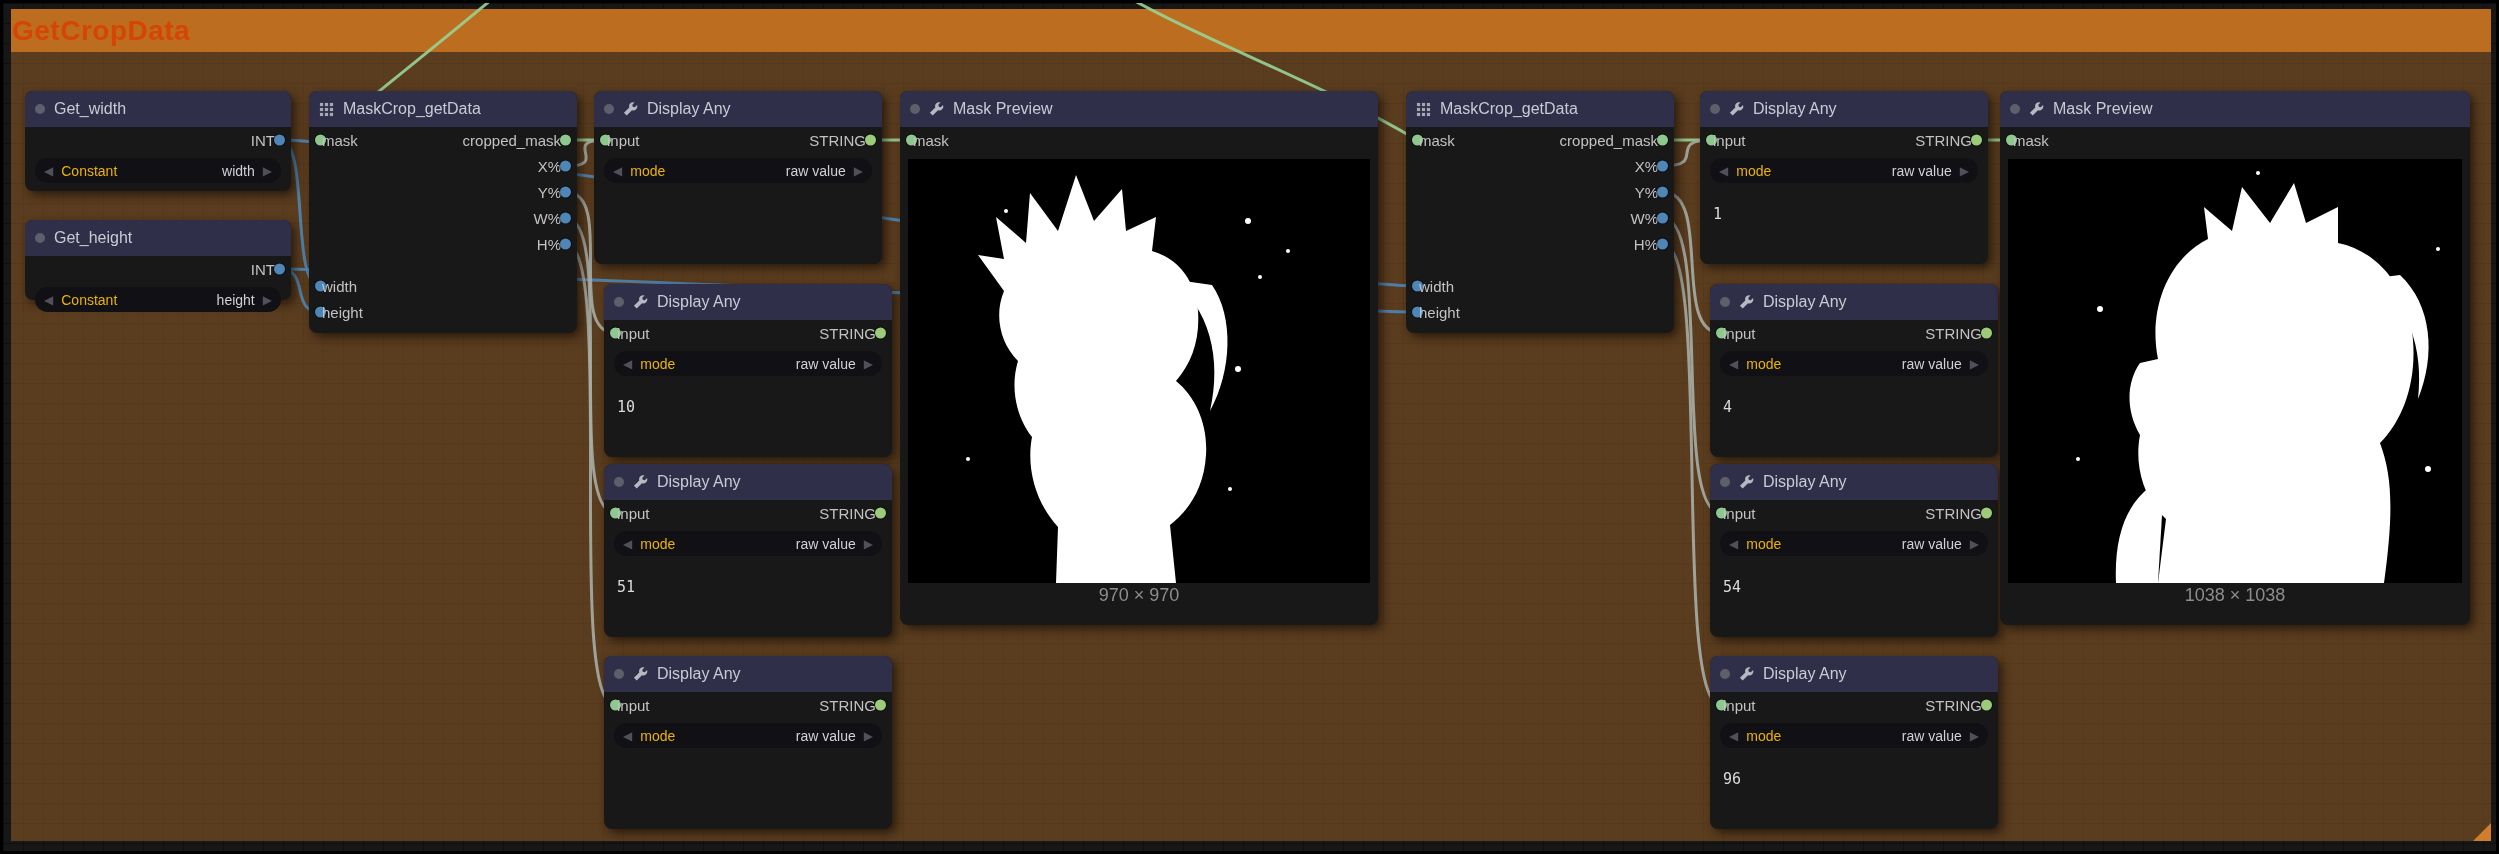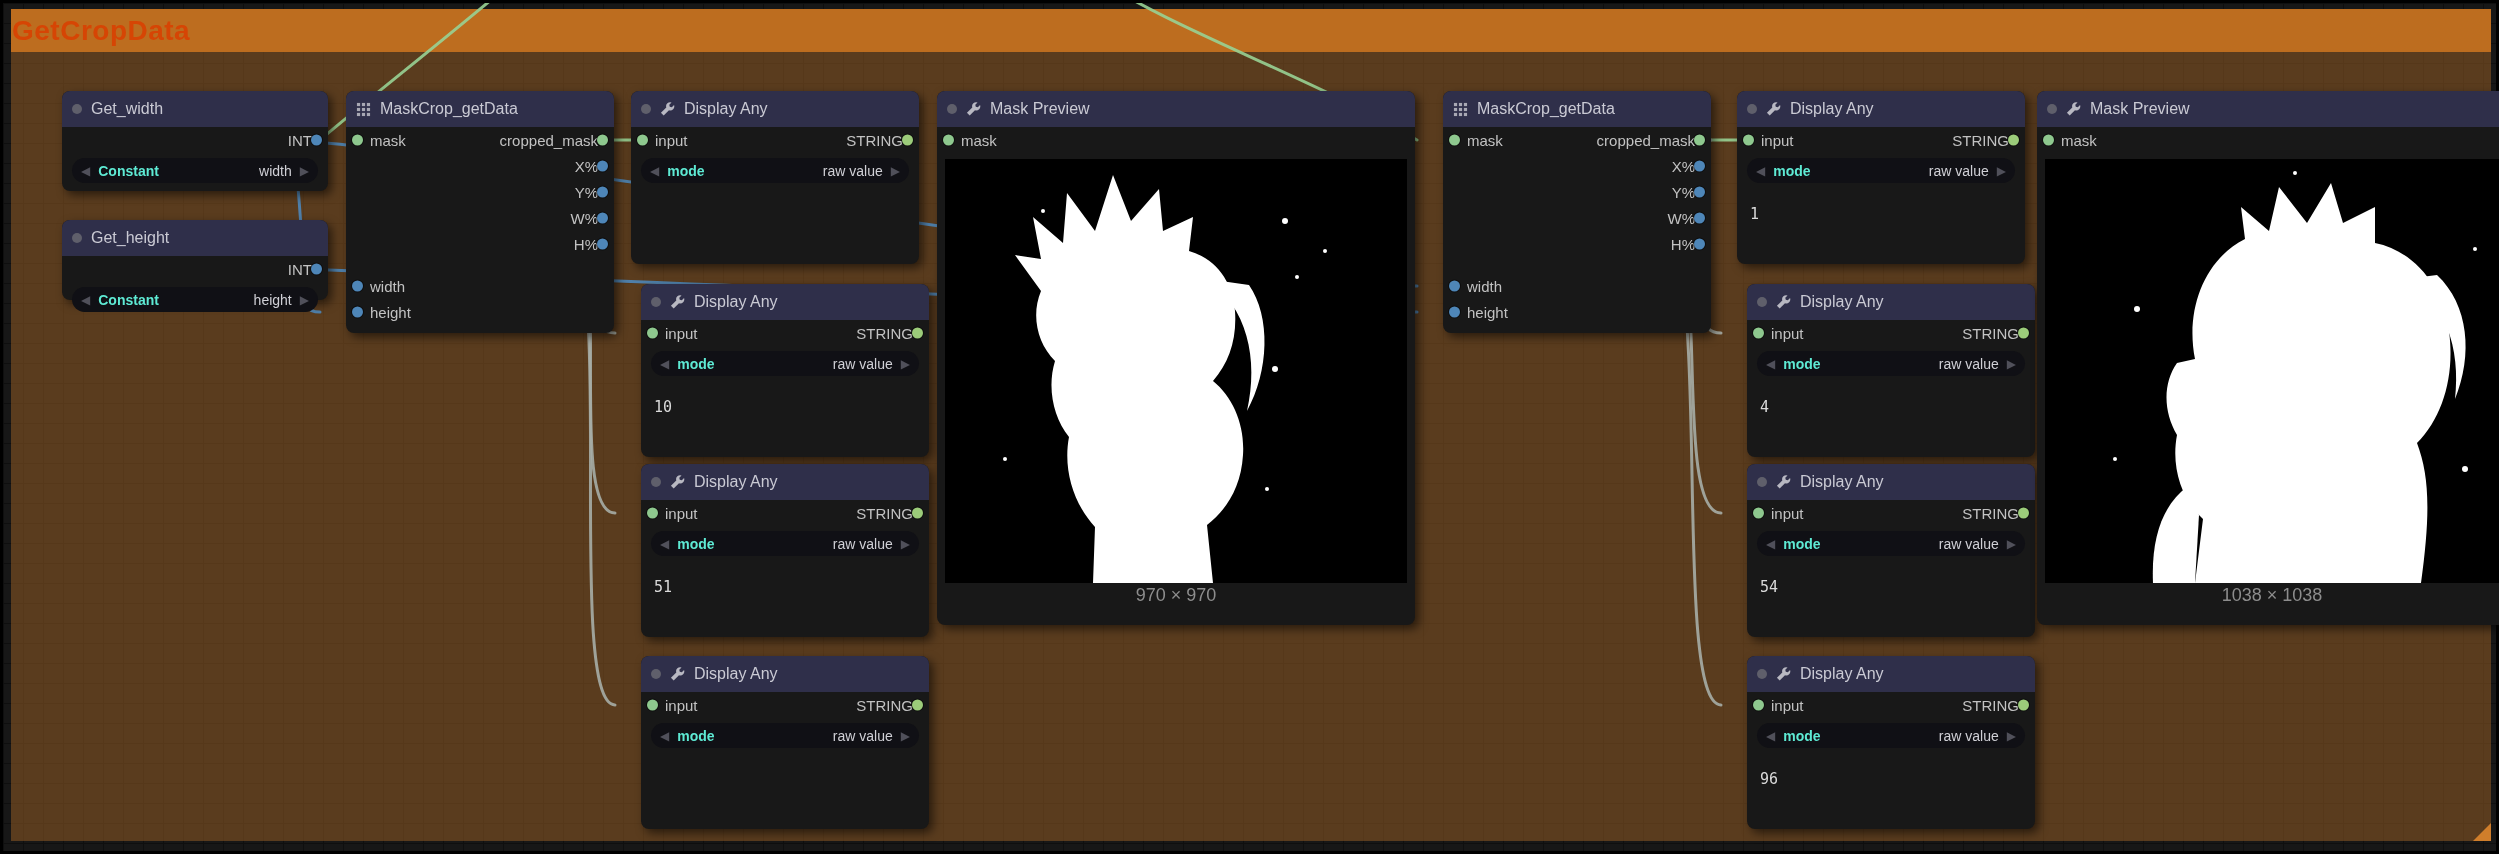--- a/index.html
+++ b/index.html
@@ -22,42 +22,42 @@
   .group-header{position:absolute;left:0;top:0;right:0;height:43px;background:#bd6d1f;
     display:flex;align-items:center;padding:0 1px;box-sizing:border-box;}
   .group-title{font-size:28px;font-weight:bold;color:#d64504;letter-spacing:.5px;}
   .group-resize{position:absolute;right:0;bottom:0;width:0;height:0;
     border-left:18px solid transparent;border-bottom:18px solid #d07e2b;}
   
   svg.links{position:absolute;left:0;top:0;z-index:2;pointer-events:none;}
   svg.links path{fill:none;stroke-width:3;stroke-linecap:round;opacity:.9;}
   
   .node{position:absolute;z-index:3;background:#181818;border-radius:8px;
-    box-shadow:4px 4px 10px rgba(0,0,0,.55);box-sizing:border-box;margin-left:37px;}
+    box-shadow:4px 4px 10px rgba(0,0,0,.55);box-sizing:border-box;}
   .node-header{height:36px;background:#2f2f4a;border-radius:8px 8px 0 0;
     display:flex;align-items:center;gap:9px;padding:0 10px;
     font-size:16px;color:#cacad4;box-sizing:border-box;}
   .collapse-dot{width:10px;height:10px;border-radius:50%;background:#5f5f6b;flex:none;}
   .hdr-icon{width:15px;height:15px;flex:none;display:block;}
   .row{position:relative;height:26px;font-size:15px;color:#c2c2c2;}
   .port-label{position:absolute;top:50%;transform:translateY(-50%);white-space:nowrap;}
-  .port-label.in{left:24px;}
+  .port-label.in{left:13px;}
   .port-label.out{right:16px;}
   .pdot{position:absolute;top:50%;transform:translateY(-50%);width:11px;height:11px;
     border-radius:50%;box-shadow:0 0 0 1px rgba(0,0,0,.45);}
   .pdot.in{left:6px;}
   .pdot.out{right:6px;}
   .c-int{background:#4e86b8;}
   .c-mask{background:#8ec88e;}
   .c-str{background:#9ccc7a;}
   .spacer16{height:16px;}
   .widget{height:25px;margin:5px 10px;background:#101015;border-radius:13px;
     display:flex;align-items:center;padding:0 9px;font-size:14px;box-sizing:border-box;}
   .w-arrow{color:#50505a;font-size:12px;line-height:1;}
-  .w-name{color:#5eead4;margin-left:8px;font-weight:bold;}
+  .w-name{color:#eab308;margin-left:8px;}
   .w-val{margin-left:auto;color:#d0d0d6;margin-right:8px;}
   .value-text{padding:17px 13px;font-family:"DejaVu Sans Mono",monospace;
     font-size:15px;color:#dadada;}
   .preview-body{padding:6px 8px 0;}
   .preview-img{background:#000;position:relative;overflow:hidden;}
   .preview-img svg{display:block;}
   .preview-caption{height:24px;display:flex;align-items:center;justify-content:center;
     font-size:18px;color:#8d8d8d;}
 </style>
 </head>

